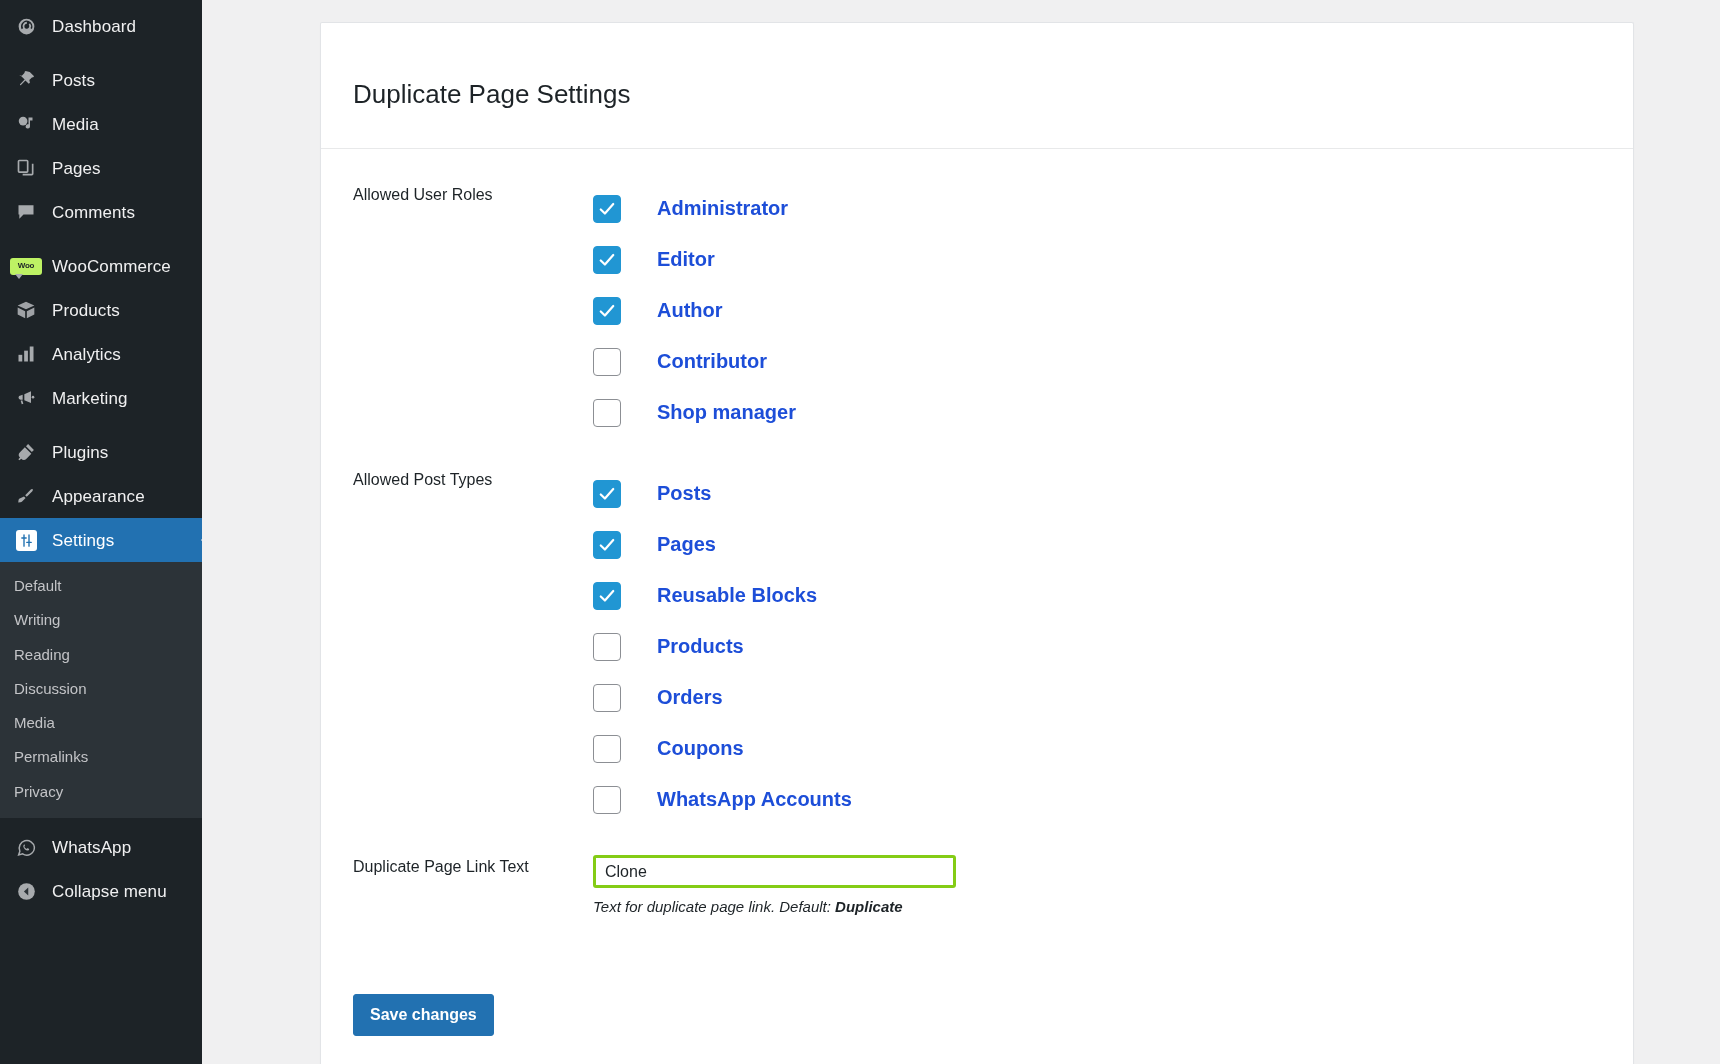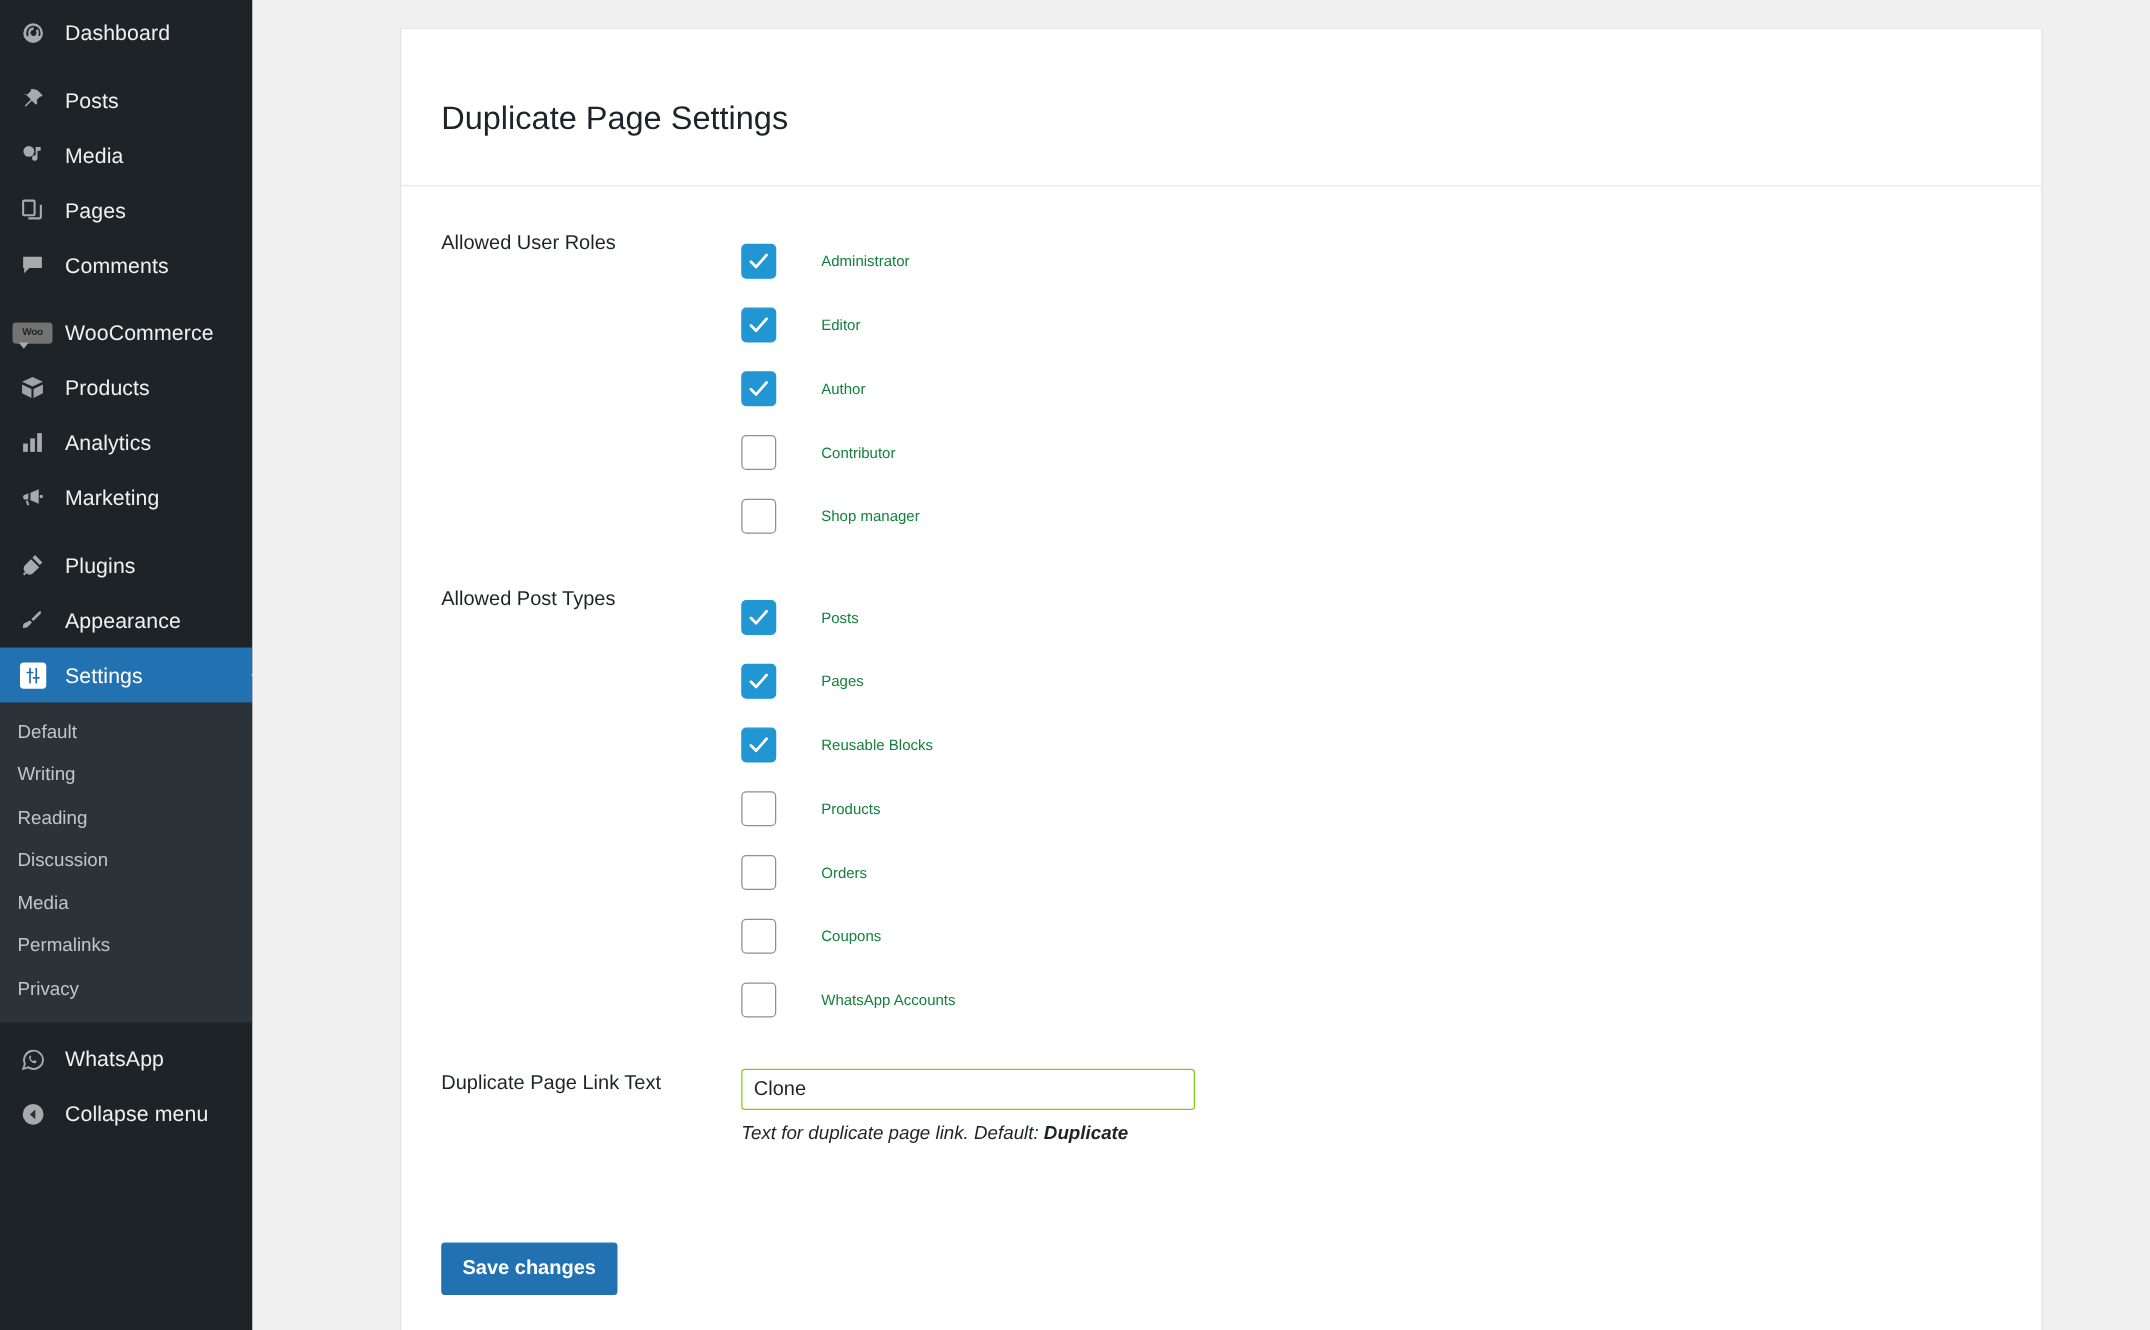--- a/index.html
+++ b/index.html
@@ -81,21 +81,21 @@
     background: #2c3338;
     padding: 7px 0 7px 12px;
     margin-right: 3px;
     box-shadow: 0 0 0 1px rgba(240,138,126,.35);
   }
 
   .sidebar-bottom { padding-top: 8px; }
 
   .woo-badge {
     width: 39px; height: 17px;
-    background: #737373;
+    background: #bef264;
     border-radius: 3px;
     position: relative;
     display: flex; align-items: center; justify-content: center;
     font-size: 8px; font-weight: 700; color: #1d2327;
     letter-spacing: -.3px;
   }
   .woo-badge:after {
     content: "";
     position: absolute; bottom: -4px; left: 5px;
     width: 0; height: 0;
@@ -167,28 +167,28 @@
     border-radius: 4px;
     background: #fff;
     margin-right: 36px;
     display: flex; align-items: center; justify-content: center;
   }
   .cb.checked {
     background: #2196d3;
     border-color: #2196d3;
   }
   .cb svg { display: block; }
-  .cb-label { font-size: 12px; color: #15803d; }
+  .cb-label { font-size: 20px; color: #1d4ed8; font-weight: bold; }
 
   .section-gap { height: 30px; }
 
   .text-input {
     width: 363px;
     height: 33px;
-    border: 1px solid #84cc16;
+    border: 3px solid #84cc16;
     border-radius: 3px;
     padding: 0 9px;
     font-size: 16px;
     color: #1d2327;
     font-family: "Liberation Sans", sans-serif;
     background: #fff;
     outline: none;
   }
   .help-text {
     font-size: 15px;

